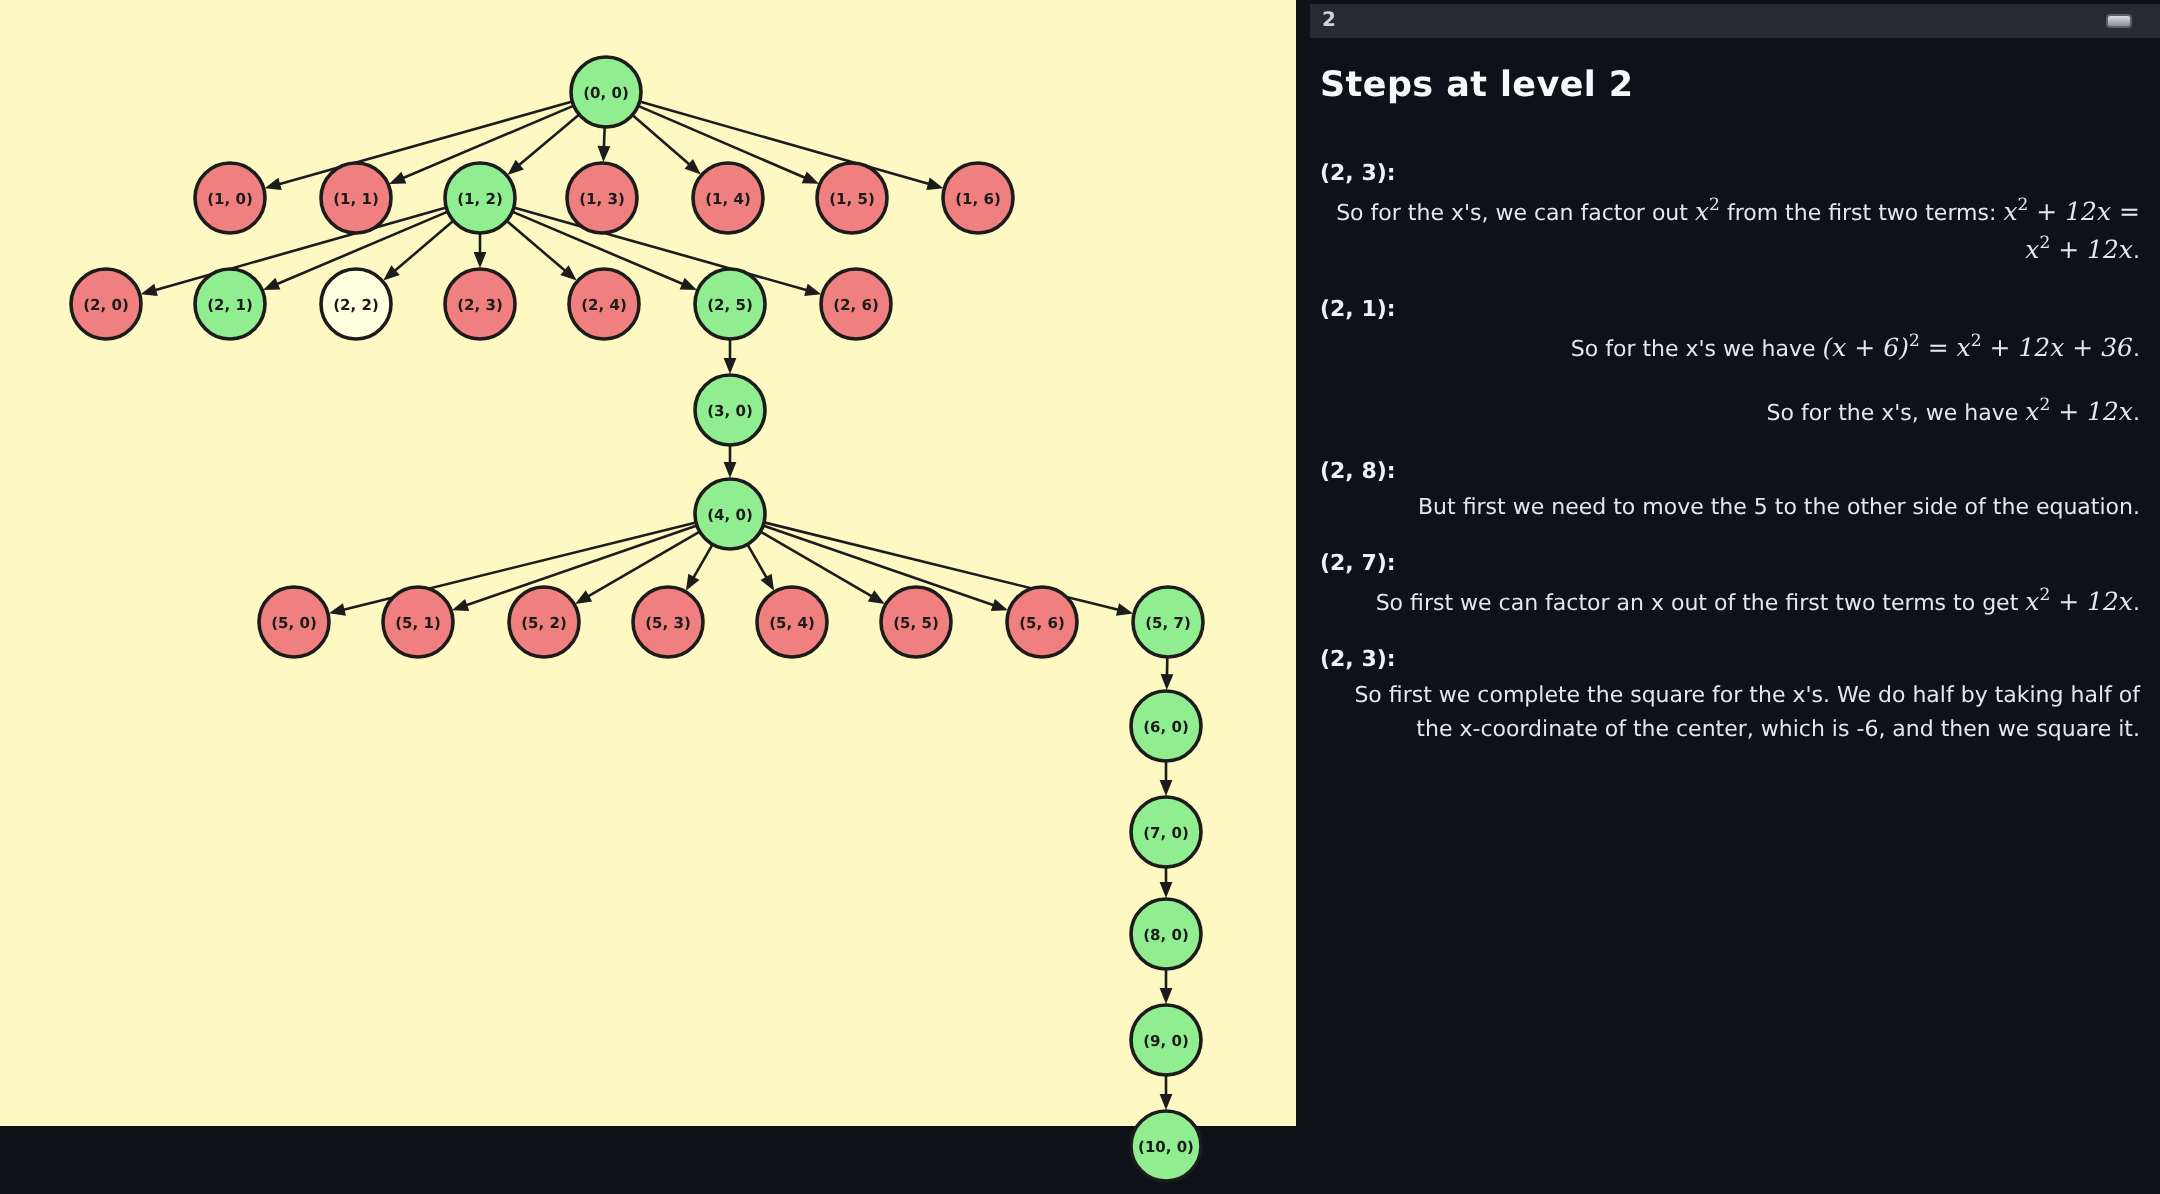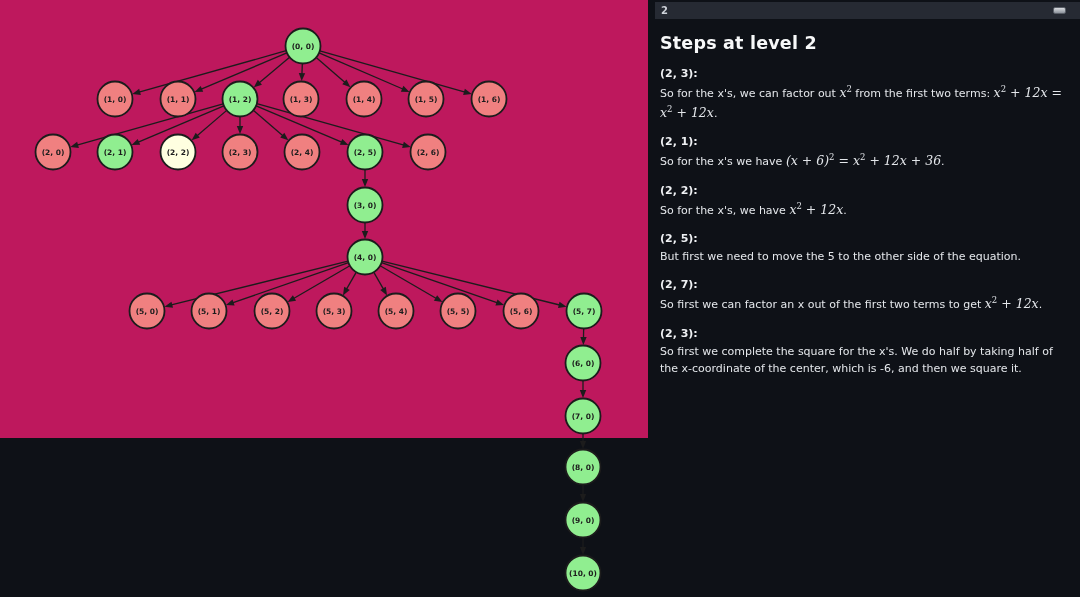--- a/index.html
+++ b/index.html
@@ -6,22 +6,22 @@
   html, body { width: 1080px; height: 597px; overflow: hidden; }
   body {
     display: flex;
     font-family: "DejaVu Sans", sans-serif;
     background: #0e1117;
   }
 
   
   .canvas {
     width: 648px;
-    height: 438px;
-    background: #be185d;
+    height: 563px;
+    background: #fef9c3;
     position: relative;
     flex: 0 0 648px;
   }
   .canvas svg { display: block; }
   .tree-node circle { stroke-width: 1.8px; }
   .tree-node text {
     font-family: "DejaVu Sans", sans-serif;
     font-size: 7.5px;
     font-weight: bold;
     text-anchor: middle;
@@ -68,34 +68,35 @@
     color: #2c2f35;
     font-weight: bold;
   }
   .panel-body {
     padding: 33px 10px 0 12px;
   }
   .panel-title {
     font-size: 17.5px;
     font-weight: bold;
     color: #f7f8f9;
-    margin-bottom: 14px;
+    margin-bottom: 27px;
     letter-spacing: 0.2px;
   }
   .step { margin-bottom: 13px; }
   .step-label {
     font-size: 11px;
     font-weight: bold;
     color: #eef0f3;
     margin-bottom: 3px;
   }
   .step-text {
     font-size: 11px;
     line-height: 1.55;
     color: #e4e7eb;
+    text-align: right;
   }
   .step-text .math {
     font-family: "DejaVu Serif", serif;
     font-style: italic;
     font-size: 12.5px;
   }
   .step-text .math sup {
     font-size: 8.5px;
     font-style: normal;
   }
@@ -354,25 +355,24 @@
     <div id="steps-list">
         <div class="step">
           <div class="step-label">(2, 3):</div>
           <div class="step-text">So for the x's, we can factor out <span class="math">x<sup>2</sup></span> from the first two terms: <span class="math">x<sup>2</sup> + 12x = x<sup>2</sup> + 12x</span>.</div>
         </div>
         <div class="step">
           <div class="step-label">(2, 1):</div>
           <div class="step-text">So for the x's we have <span class="math">(x + 6)<sup>2</sup> = x<sup>2</sup> + 12x + 36</span>.</div>
         </div>
         <div class="step">
-          <div class="step-label">(2, 2):</div>
           <div class="step-text">So for the x's, we have <span class="math">x<sup>2</sup> + 12x</span>.</div>
         </div>
         <div class="step">
-          <div class="step-label">(2, 5):</div>
+          <div class="step-label">(2, 8):</div>
           <div class="step-text">But first we need to move the 5 to the other side of the equation.</div>
         </div>
         <div class="step">
           <div class="step-label">(2, 7):</div>
           <div class="step-text">So first we can factor an x out of the first two terms to get <span class="math">x<sup>2</sup> + 12x</span>.</div>
         </div>
         <div class="step">
           <div class="step-label">(2, 3):</div>
           <div class="step-text">So first we complete the square for the x's. We do half by taking half of the x-coordinate of the center, which is -6, and then we square it.</div>
         </div>

